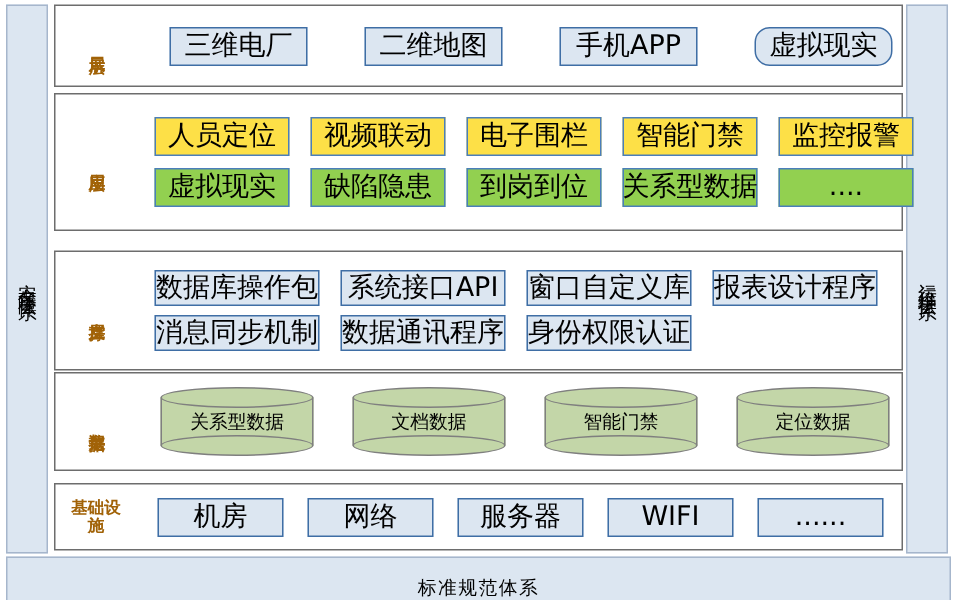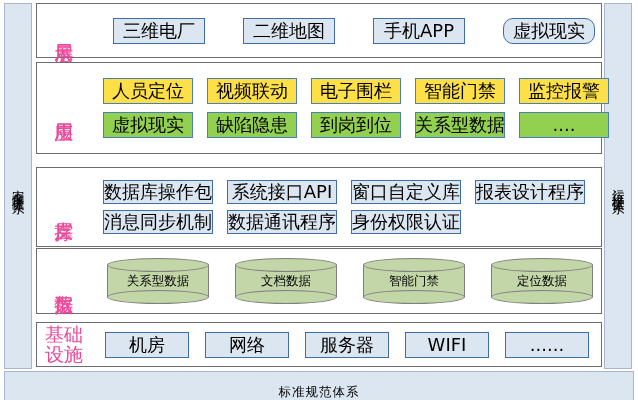--- a/index.html
+++ b/index.html
@@ -75,23 +75,23 @@
     box-sizing: border-box;
     display: flex;
     align-items: center;
   }
   .layer-title {
     width: 54px;
     flex: 0 0 54px;
     display: flex;
     align-items: center;
     justify-content: center;
-    font-size: 19px;
-    font-weight: normal;
-    color: #ec4899;
+    font-size: 11px;
+    font-weight: bold;
+    color: #a16207;
     line-height: 1.02;
     text-align: center;
   }
   .layer-title .vert {
     writing-mode: vertical-rl;
     text-orientation: upright;
     letter-spacing: 1px;
     white-space: nowrap;
   }
   .layer-title .two-line {

